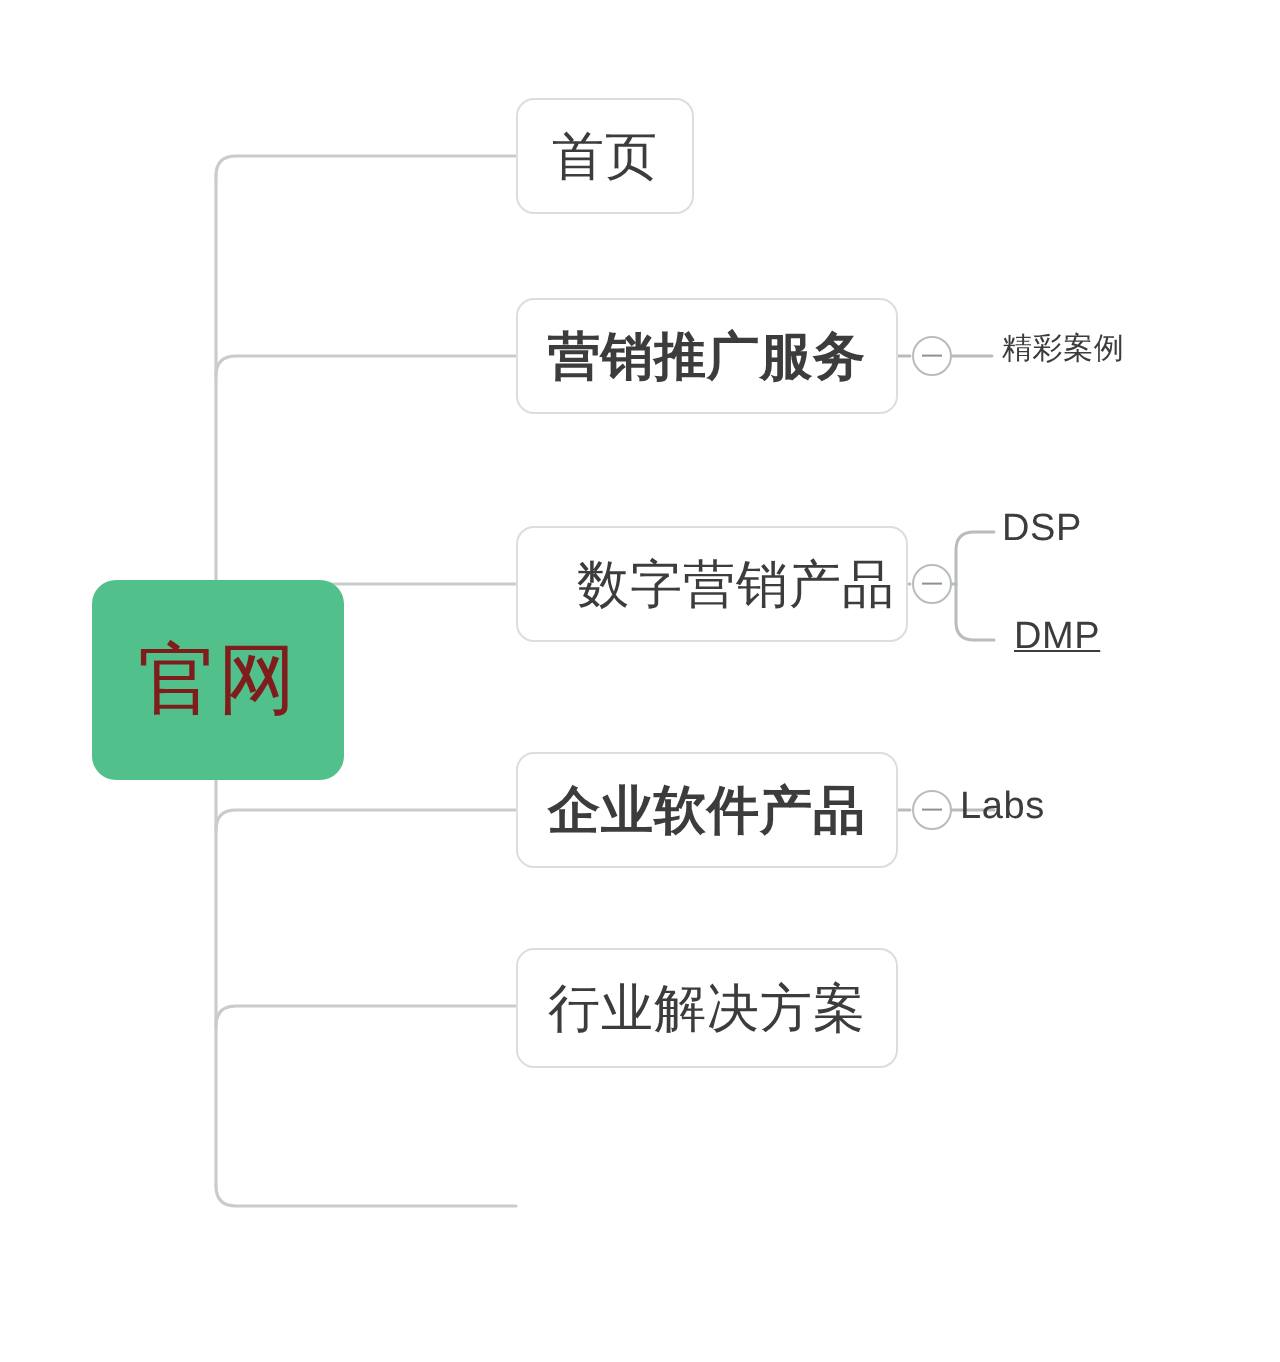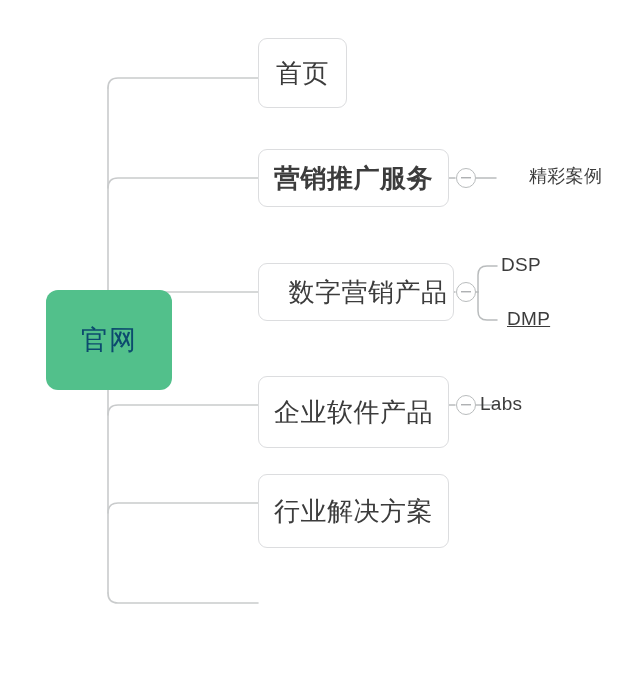--- a/index.html
+++ b/index.html
@@ -52,22 +52,22 @@
     top: 290px;
     width: 126px;
     height: 100px;
     border-radius: 12px;
     display: flex;
     align-items: center;
     justify-content: center;
     box-sizing: border-box;
   }
   .root-label {
-    color: #0c4a6e;
-    font-size: 27px;
+    color: #7f1d1d;
+    font-size: 39px;
     line-height: 1;
     letter-spacing: 1px;
     font-weight: 400;
     white-space: nowrap;
   }
 
   
   .branch-node {
     position: absolute;
     box-sizing: border-box;
@@ -89,22 +89,21 @@
   
   .leaf-node {
     position: absolute;
     color: #3c3c3c;
     font-size: 19px;
     line-height: 1;
     white-space: nowrap;
     letter-spacing: 0.3px;
   }
   .leaf-node.cjk {
-    font-size: 18px;
-    margin-left: 28px;
+    font-size: 15px;
   }
 
   
   .collapse-toggle {
     position: absolute;
     width: 20px;
     height: 20px;
     border-radius: 50%;
     background: #ffffff;
     border: 1.4px solid #b9bcbd;
@@ -152,37 +151,37 @@
     <path class="conn-line-thin" d="M478,292 L478,311 Q478,320 487,320 L497,320"></path>
 
     <path class="conn-line-thin" d="M449,405 L455,405"></path>
     <path class="conn-line-thin" d="M476,405 L497,405"></path>
   </svg>
 
   <div class="root-node" style="background:#52c08b;">
     <span class="root-label">官网</span>
   </div>
 
-  <div class="branch-node" style="left:258px; top:38px; width:89px; height:70px;">
+  <div class="branch-node" style="left:258px; top:49px; width:89px; height:58px;">
     <span class="branch-label">首页</span>
   </div>
 
   <div class="branch-node" style="left:258px; top:149px; width:191px; height:58px;font-weight:bold;">
     <span class="branch-label">营销推广服务</span>
   </div>
 
   <div class="branch-node" style="left:258px; top:263px; width:196px; height:58px;padding-left:24px;">
     <span class="branch-label">数字营销产品</span>
   </div>
 
-  <div class="branch-node" style="left:258px; top:376px; width:191px; height:72px;">
+  <div class="branch-node" style="left:258px; top:376px; width:191px; height:58px;font-weight:bold;">
     <span class="branch-label">企业软件产品</span>
   </div>
 
-  <div class="branch-node" style="left:258px; top:474px; width:191px; height:74px;">
+  <div class="branch-node" style="left:258px; top:474px; width:191px; height:60px;">
     <span class="branch-label">行业解决方案</span>
   </div>
 
 
   <div class="collapse-toggle" style="left:456px; top:168px;"></div>
   <div class="collapse-toggle" style="left:456px; top:282px;"></div>
   <div class="collapse-toggle" style="left:456px; top:395px;"></div>
 
   <div class="leaf-node cjk" style="left:501px; top:167px;">精彩案例</div>
 

